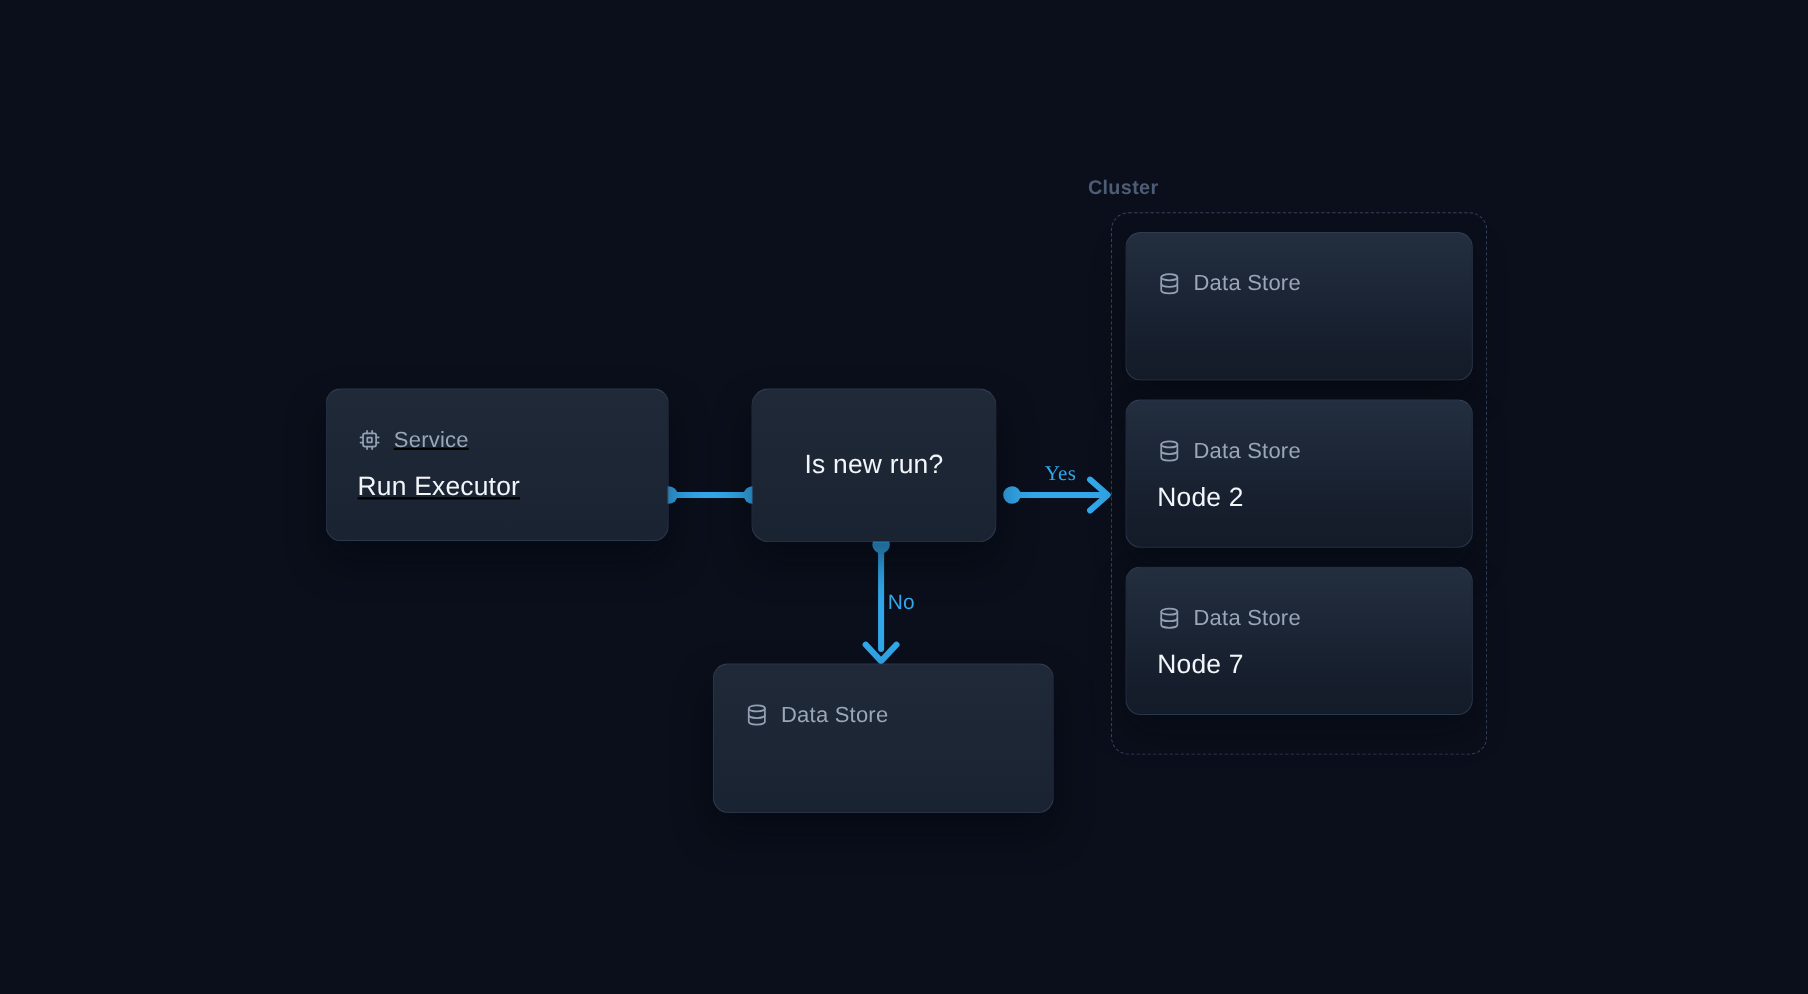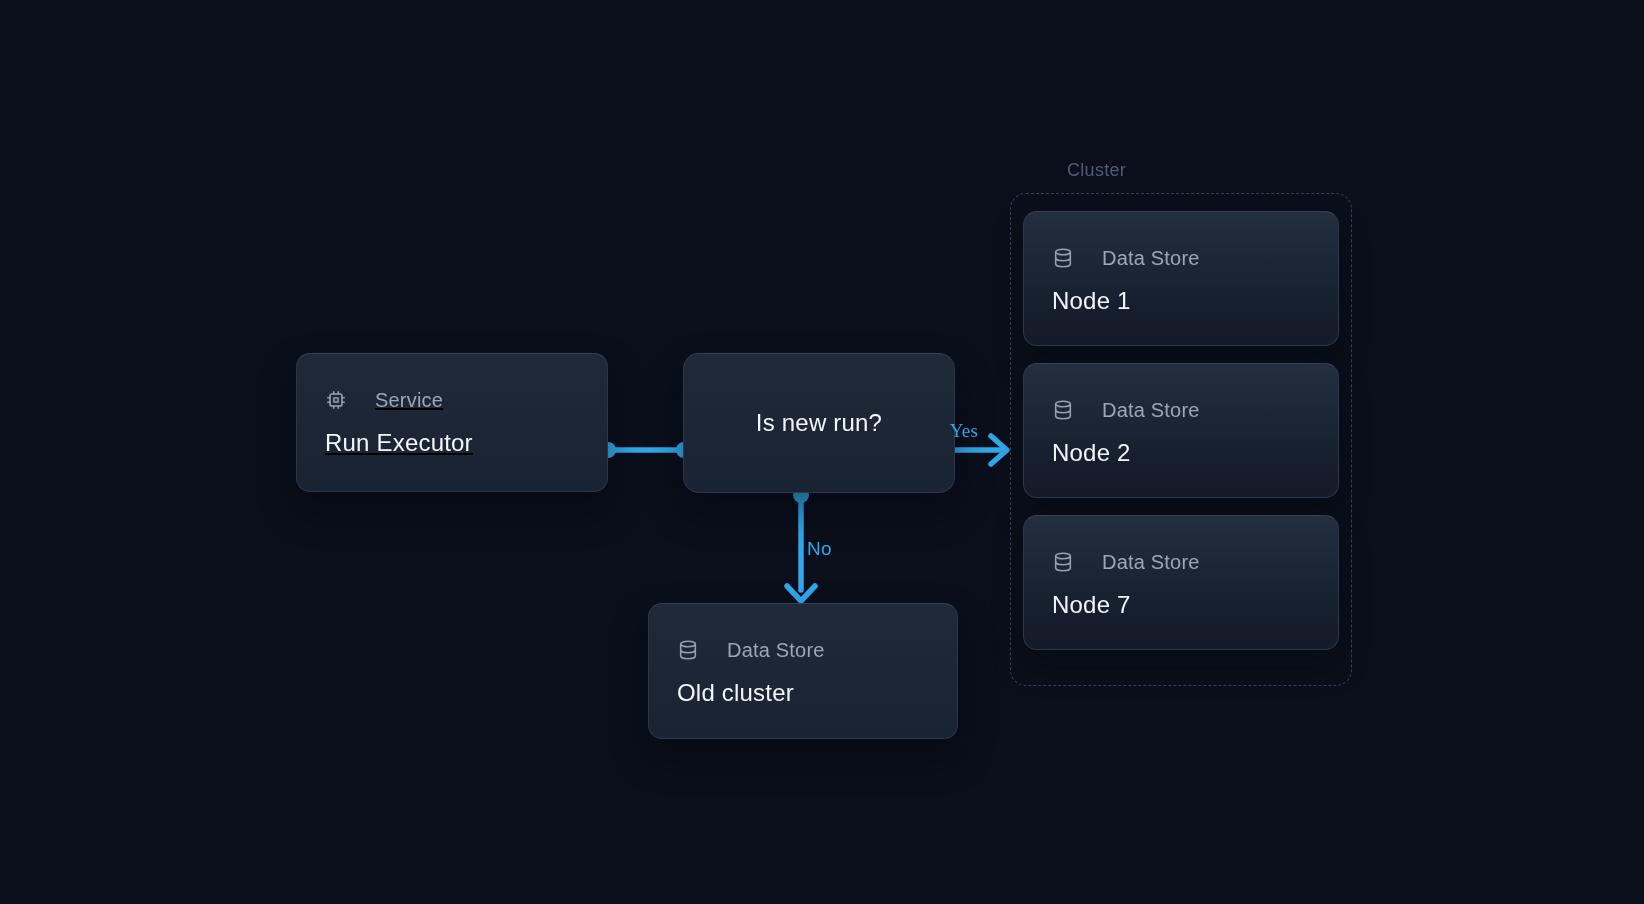--- a/index.html
+++ b/index.html
@@ -26,52 +26,52 @@
 
   .node{
     position:absolute;
     background:linear-gradient(180deg,#1f2937 0%,#1a2332 100%);
     border:1px solid var(--box-border);
     border-top-color:#33405a;
     border-radius:14px;
     box-shadow:0 18px 36px rgba(2,5,10,.45);
     padding:34px 30px 0 28px;
   }
-  .node-label-row{display:flex;align-items:center;gap:28px;margin-bottom:16px;}
+  .node-label-row{display:flex;align-items:center;gap:11px;margin-bottom:16px;}
   .node-icon{width:22px;height:22px;flex:0 0 auto;display:block;}
   .node-icon svg{display:block;width:22px;height:22px;stroke:#93a0b4;fill:none;stroke-width:1.7;stroke-linecap:round;stroke-linejoin:round;}
   .node-type{font-size:20px;line-height:24px;color:var(--node-type-label);letter-spacing:.2px;}
   .node-title{font-size:24px;line-height:30px;color:var(--node-title);letter-spacing:.2px;}
 
   .node.decision{
     display:flex;align-items:center;justify-content:center;
     padding:0;border-radius:16px;
   }
   .decision-text{font-size:24px;color:var(--node-title);letter-spacing:.2px;}
 
   .cluster{
     position:absolute;left:1010px;top:193px;width:342px;height:493px;
     border:1.5px dashed var(--dash-border);
     border-radius:16px;
   }
   .cluster-label{
-    position:absolute;left:1067px;top:157px;
-    font-size:18px;line-height:26px;color:var(--cluster-label);letter-spacing:.3px;
+    position:absolute;left:989px;top:157px;
+    font-size:18px;line-height:26px;color:var(--cluster-label);letter-spacing:.3px;font-weight:bold;
   }
   .cluster .node{
     left:12px;width:316px;height:135px;
     background:linear-gradient(180deg,#232e3f 0%,#182130 62%,#131a28 100%);
     box-shadow:0 16px 30px rgba(2,5,10,.35);
   }
   .cluster .node.n1{top:17px;}
   .cluster .node.n2{top:169px;}
   .cluster .node.n3{top:321px;}
 
   .node.service{left:296px;top:353px;width:312px;height:139px;text-decoration:underline;}
-  .node.decision{left:683px;top:353px;width:272px;height:140px;}
+  .node.decision{left:683px;top:353px;width:223px;height:140px;}
   .node.old-cluster{left:648px;top:603px;width:310px;height:136px;}
 
   .edge-label{
     position:absolute;color:var(--accent);
     font-size:19px;line-height:20px;letter-spacing:.3px;
   }
   .edge-label.yes{left:941px;top:421px;width:46px;text-align:center;font-family:Liberation Serif, serif;}
   .edge-label.no{left:807px;top:539px;}
 </style>
 </head>
@@ -125,21 +125,20 @@
       <div class="node-label-row">
         <span class="node-icon">
           <svg viewBox="0 0 24 24">
             <ellipse cx="12" cy="5.5" rx="8" ry="3"></ellipse>
             <path d="M4 5.5v13c0 1.66 3.58 3 8 3s8-1.34 8-3v-13"></path>
             <path d="M4 12c0 1.66 3.58 3 8 3s8-1.34 8-3"></path>
           </svg>
         </span>
         <span class="node-type">Data Store</span>
       </div>
-      <div class="node-title">Node 1</div>
     </div>
 
     <div class="node n2">
       <div class="node-label-row">
         <span class="node-icon">
           <svg viewBox="0 0 24 24">
             <ellipse cx="12" cy="5.5" rx="8" ry="3"></ellipse>
             <path d="M4 5.5v13c0 1.66 3.58 3 8 3s8-1.34 8-3v-13"></path>
             <path d="M4 12c0 1.66 3.58 3 8 3s8-1.34 8-3"></path>
           </svg>
@@ -169,16 +168,15 @@
     <div class="node-label-row">
       <span class="node-icon">
         <svg viewBox="0 0 24 24">
           <ellipse cx="12" cy="5.5" rx="8" ry="3"></ellipse>
           <path d="M4 5.5v13c0 1.66 3.58 3 8 3s8-1.34 8-3v-13"></path>
           <path d="M4 12c0 1.66 3.58 3 8 3s8-1.34 8-3"></path>
         </svg>
       </span>
       <span class="node-type">Data Store</span>
     </div>
-    <div class="node-title">Old cluster</div>
   </div>
 
 </div>
 
 </body></html>

